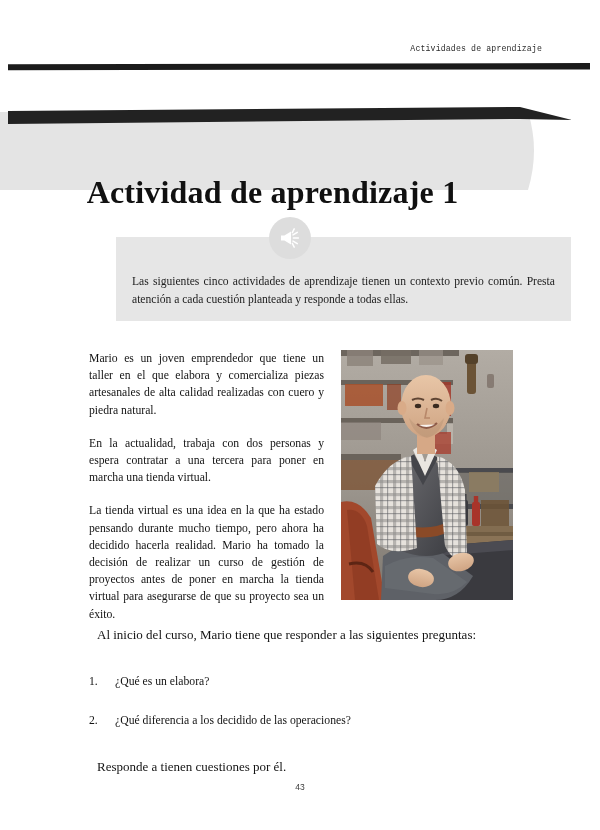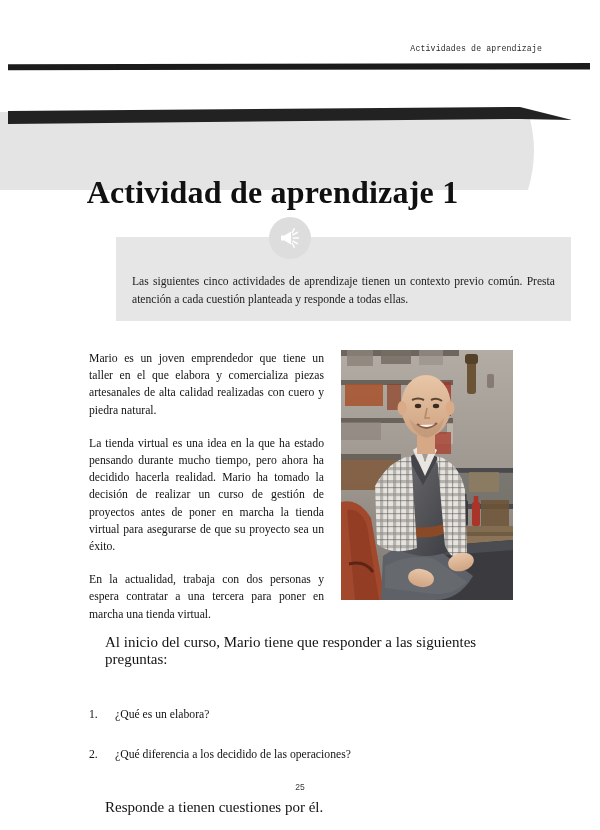--- a/index.html
+++ b/index.html
@@ -138,22 +138,22 @@
   .photo svg { display: block; }
 
   
   .tail {
     position: absolute;
     left: 89px;
     top: 618px;
     width: 424px;
   }
   .tail p {
-    margin: 16px;
-    font-size: 15px;
+    margin: 8px;
+    font-size: 13px;
     line-height: 17.2px;
     color: #131313;
   }
   .q-item {
     position: relative;
     margin: 0;
     padding-left: 26px;
     font-size: 11.7px;
     line-height: 17.2px;
     color: #131313;
@@ -213,22 +213,22 @@
       </g>
     </svg>
   </div>
 
   <div class="callout">
     <div class="callout-text">Las siguientes cinco actividades de aprendizaje tienen un contexto previo común. Presta atención a cada cuestión planteada y responde a todas ellas.</div>
   </div>
 
   <div class="body-col">
     <p>Mario es un joven emprendedor que tiene un taller en el que elabora y comercializa piezas artesanales de alta calidad realizadas con cuero y piedra natural.</p>
+    <p>En la actualidad, trabaja con dos personas y espera contratar a una tercera para poner en marcha una tienda virtual.</p>
     <p>La tienda virtual es una idea en la que ha estado pensando durante mucho tiempo, pero ahora ha decidido hacerla realidad. Mario ha tomado la decisión de realizar un curso de gestión de proyectos antes de poner en marcha la tienda virtual para asegurarse de que su proyecto sea un éxito.</p>
-    <p>En la actualidad, trabaja con dos personas y espera contratar a una tercera para poner en marcha una tienda virtual.</p>
   </div>
 
   <div class="photo">
     <svg width="172" height="250" viewBox="0 0 172 250">
       <defs>
         <linearGradient id="wall" x1="0" y1="0" x2="0" y2="1">
           <stop offset="0%" stop-color="#b2aca4"></stop>
           <stop offset="55%" stop-color="#9b958d"></stop>
           <stop offset="100%" stop-color="#7d766e"></stop>
         </linearGradient>
@@ -344,15 +344,15 @@
     </div>
     <div class="sp-22"></div>
     <div class="q-item">
       <span class="q-num">2.</span>
       <span>¿Qué diferencia a los decidido de las operaciones?</span>
     </div>
     <div class="sp-20"></div>
     <p>Responde a tienen cuestiones por él.</p>
   </div>
 
-  <div class="page-number">25</div>
+  <div class="page-number">43</div>
 
 </div>
 
 </body></html>

